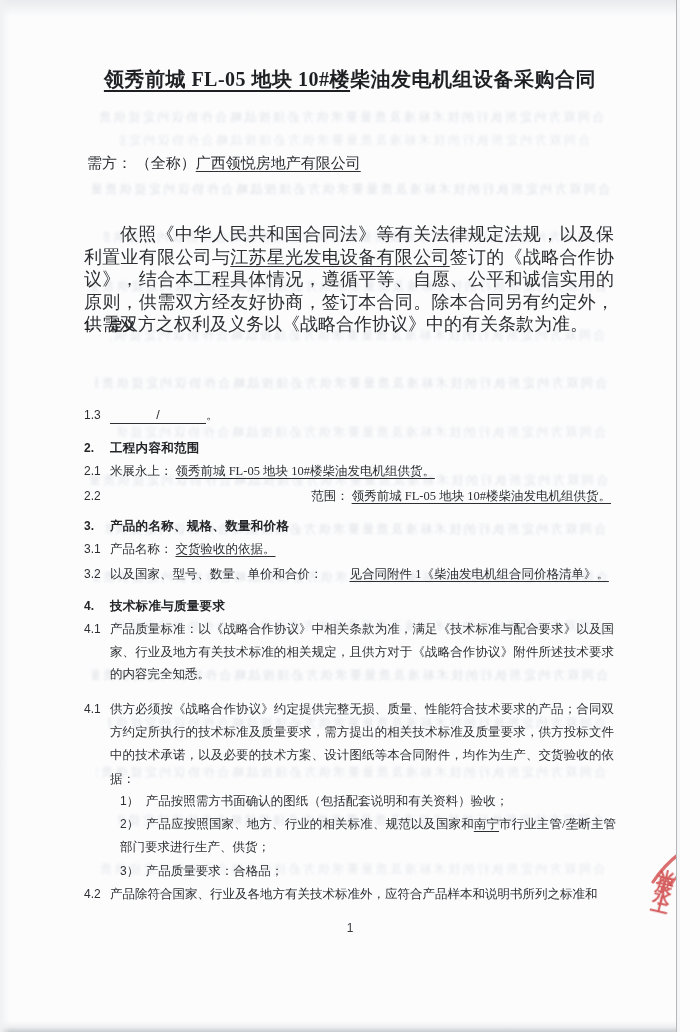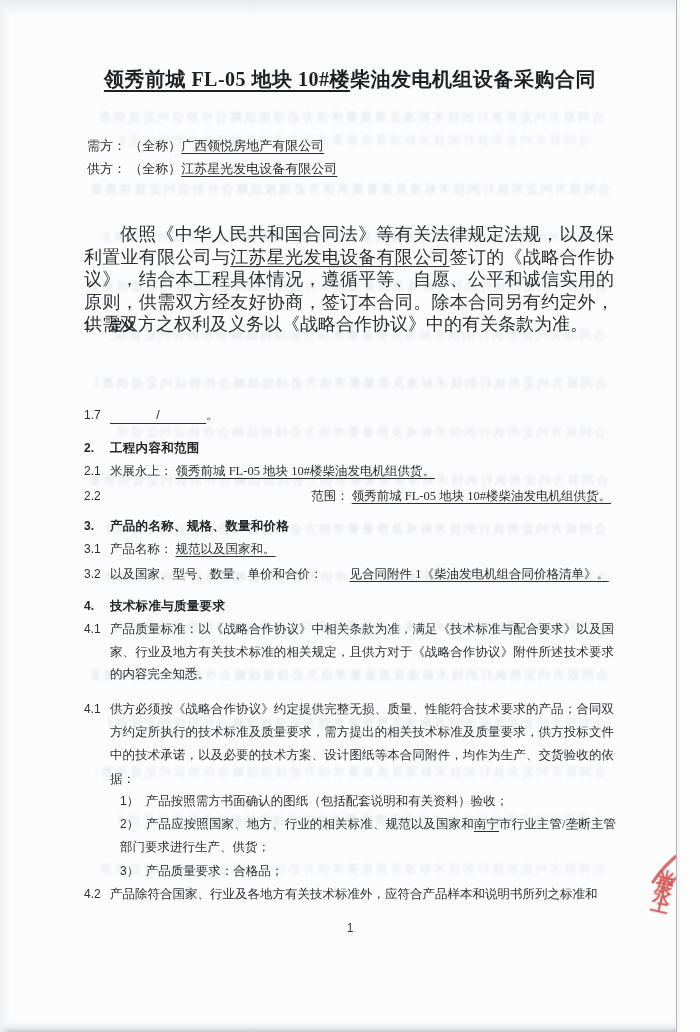--- a/index.html
+++ b/index.html
@@ -21,21 +21,21 @@
     background:#f5f6f8;border-left:1.6px solid #b2b6bb;}
   
   .ghost{position:absolute;height:15px;white-space:nowrap;overflow:hidden;
     transform:scaleX(-1);filter:blur(1.1px);
     color:#ccd1d7;font-size:12px;letter-spacing:2.5px;line-height:14px;}
   
   .title{position:absolute;top:66px;left:0;width:700px;text-align:center;
     font-size:20px;font-weight:bold;letter-spacing:.5px;color:#1e2023;}
   .title .tu{text-decoration:underline;text-underline-offset:4px;text-decoration-thickness:1.5px;}
   
-  .row{position:absolute;font-size:13px;line-height:22.7px;}
+  .row{position:absolute;font-size:15px;line-height:22.7px;margin-top:17px;}
   .party{left:87px;}
   .ul{text-decoration:underline;text-underline-offset:3px;text-decoration-thickness:1px;}
   .val{text-decoration:underline;text-underline-offset:3px;text-decoration-thickness:1px;padding:0 3px;}
   .pre{position:absolute;left:84px;top:205px;width:530px;font-size:18px;
     line-height:22.6px;text-align:justify;text-indent:2em;}
   .item{position:absolute;left:84px;width:530px;display:flex;font-size:12.5px;line-height:22.7px;}
   .item .num{flex:none;width:26px;font-family:"Liberation Sans","DejaVu Sans",sans-serif;font-size:12px;}
   .item .txt{flex:1;text-align:justify;}
   .sec{font-weight:bold;color:#232528;}
   .sec .txt{text-align:left;letter-spacing:.3px;}
@@ -77,33 +77,29 @@
   <div class="ghost" style="top:862px;left:100px;width:505px;opacity:.45">合同双方约定所执行的技术标准及质量要求供方必须按战略合作协议约定提供质量性能符合技术要求的产品并遵循国家行业及地方有关技术标准的相关规定执行验收依据</div>
 
   <div class="title">
     <span class="tu">领秀前城 FL-05 地块 10#楼</span><span>柴油发电机组设备采购合同</span>
   </div>
 
   <div class="row party" style="top:135px">
     <span>需方：</span>
     <span>（全称）</span><span class="ul">广西领悦房地产有限公司</span>
   </div>
-  <div class="row party" style="top:158px">
-    <span>供方：</span>
-    <span>（全称）</span><span class="ul">江苏星光发电设备有限公司</span>
-  </div>
 
   <p class="pre"><span>依照《中华人民共和国合同法》等有关法律规定法规，以及保利置业有限公司与</span><span class="ul">江苏星光发电设备有限公司</span><span>签订的《战略合作协议》，结合本工程具体情况，遵循平等、自愿、公平和诚信实用的原则，供需双方经友好协商，签订本合同。除本合同另有约定外，供需双方之权利及义务以《战略合作协议》中的有关条款为准。</span></p>
 
   <div class="item sec" style="top:315px">
     <span class="num">1.</span>
     <div class="txt">定义</div>
   </div>
   <div class="item" style="top:404px">
-    <span class="num">1.7</span>
+    <span class="num">1.3</span>
     <div class="txt" style="text-align:left">
       <span class="blank"><span>/</span></span><span>。</span>
     </div>
   </div>
 
   <div class="item sec" style="top:437px">
     <span class="num">2.</span>
     <div class="txt">工程内容和范围</div>
   </div>
   <div class="item" style="top:460px">
@@ -114,21 +110,21 @@
     <span class="num">2.2</span>
     <div class="txt" style="text-align:right"><span>范围：</span><span class="val">领秀前城 FL-05 地块 10#楼柴油发电机组供货。</span></div>
   </div>
 
   <div class="item sec" style="top:515px">
     <span class="num">3.</span>
     <div class="txt">产品的名称、规格、数量和价格</div>
   </div>
   <div class="item" style="top:538px">
     <span class="num">3.1</span>
-    <div class="txt" style="text-align:left"><span>产品名称：</span><span class="val">规范以及国家和。</span></div>
+    <div class="txt" style="text-align:left"><span>产品名称：</span><span class="val">交货验收的依据。</span></div>
   </div>
   <div class="item" style="top:563px">
     <span class="num">3.2</span>
     <div class="txt" style="text-align:left"><span>以及国家、型号、数量、单价和合价：</span><span class="val" style="margin-left:24px">见合同附件 1《柴油发电机组合同价格清单》。</span></div>
   </div>
 
   <div class="item sec" style="top:595px">
     <span class="num">4.</span>
     <div class="txt">技术标准与质量要求</div>
   </div>

